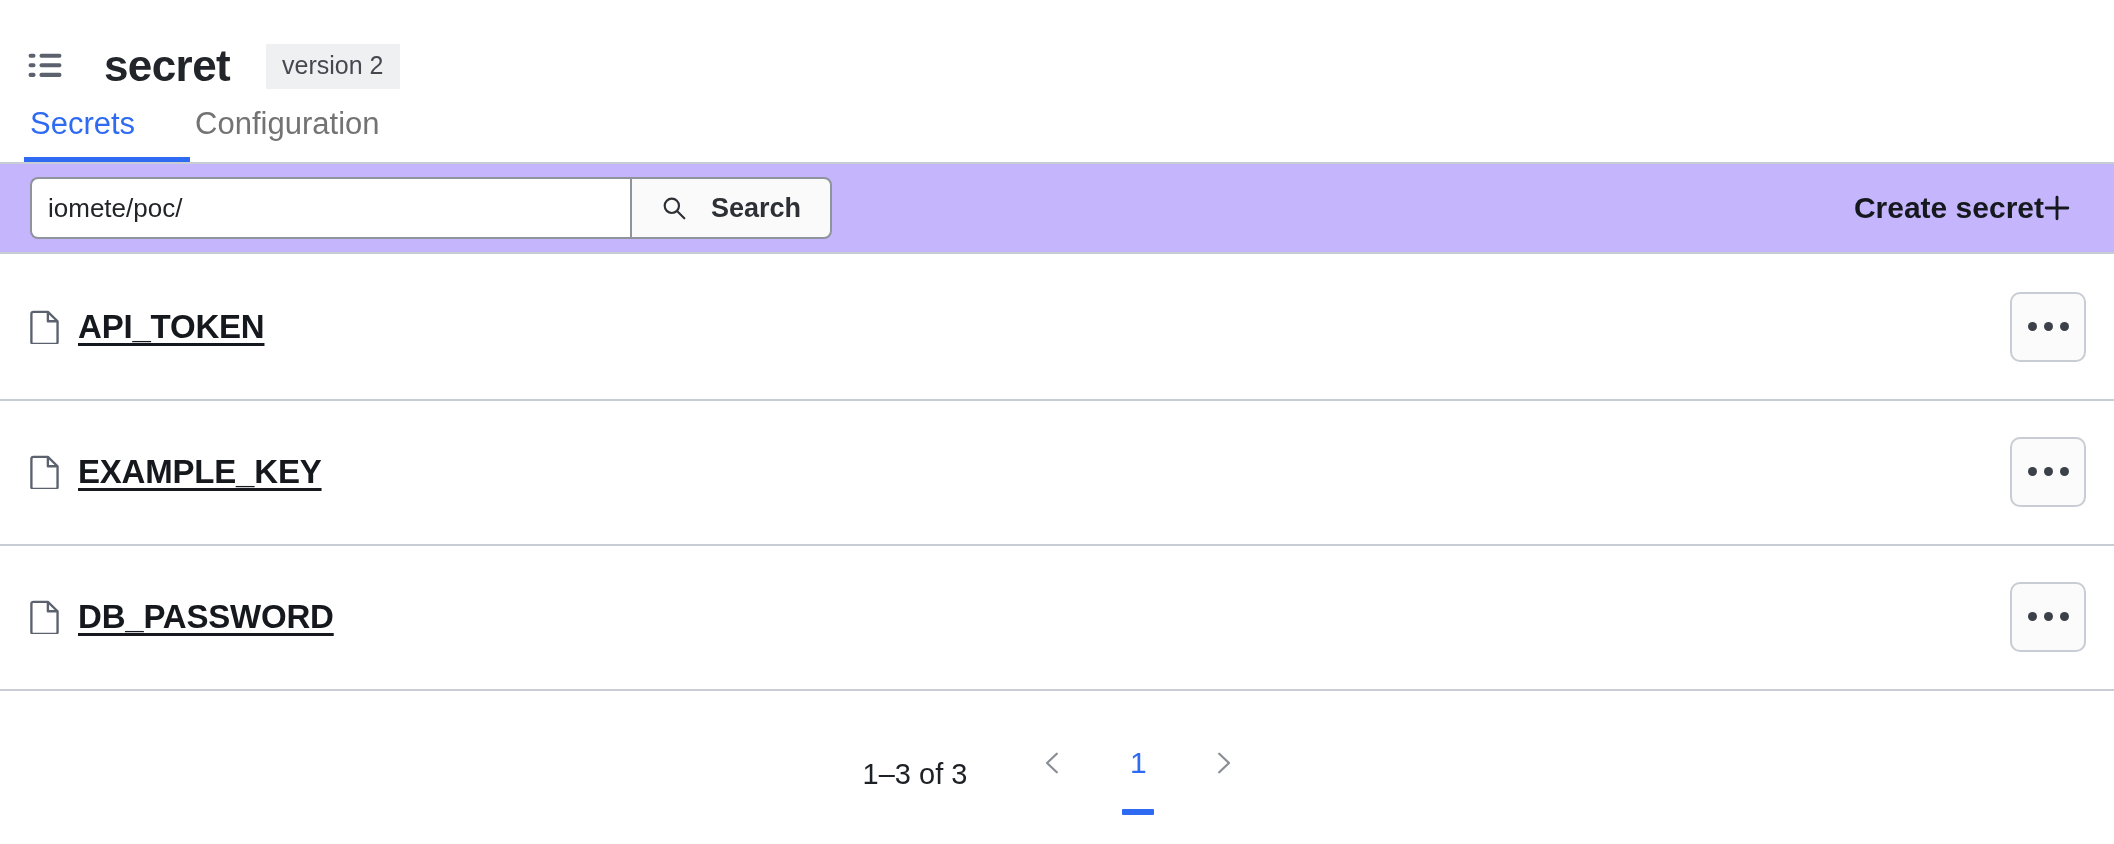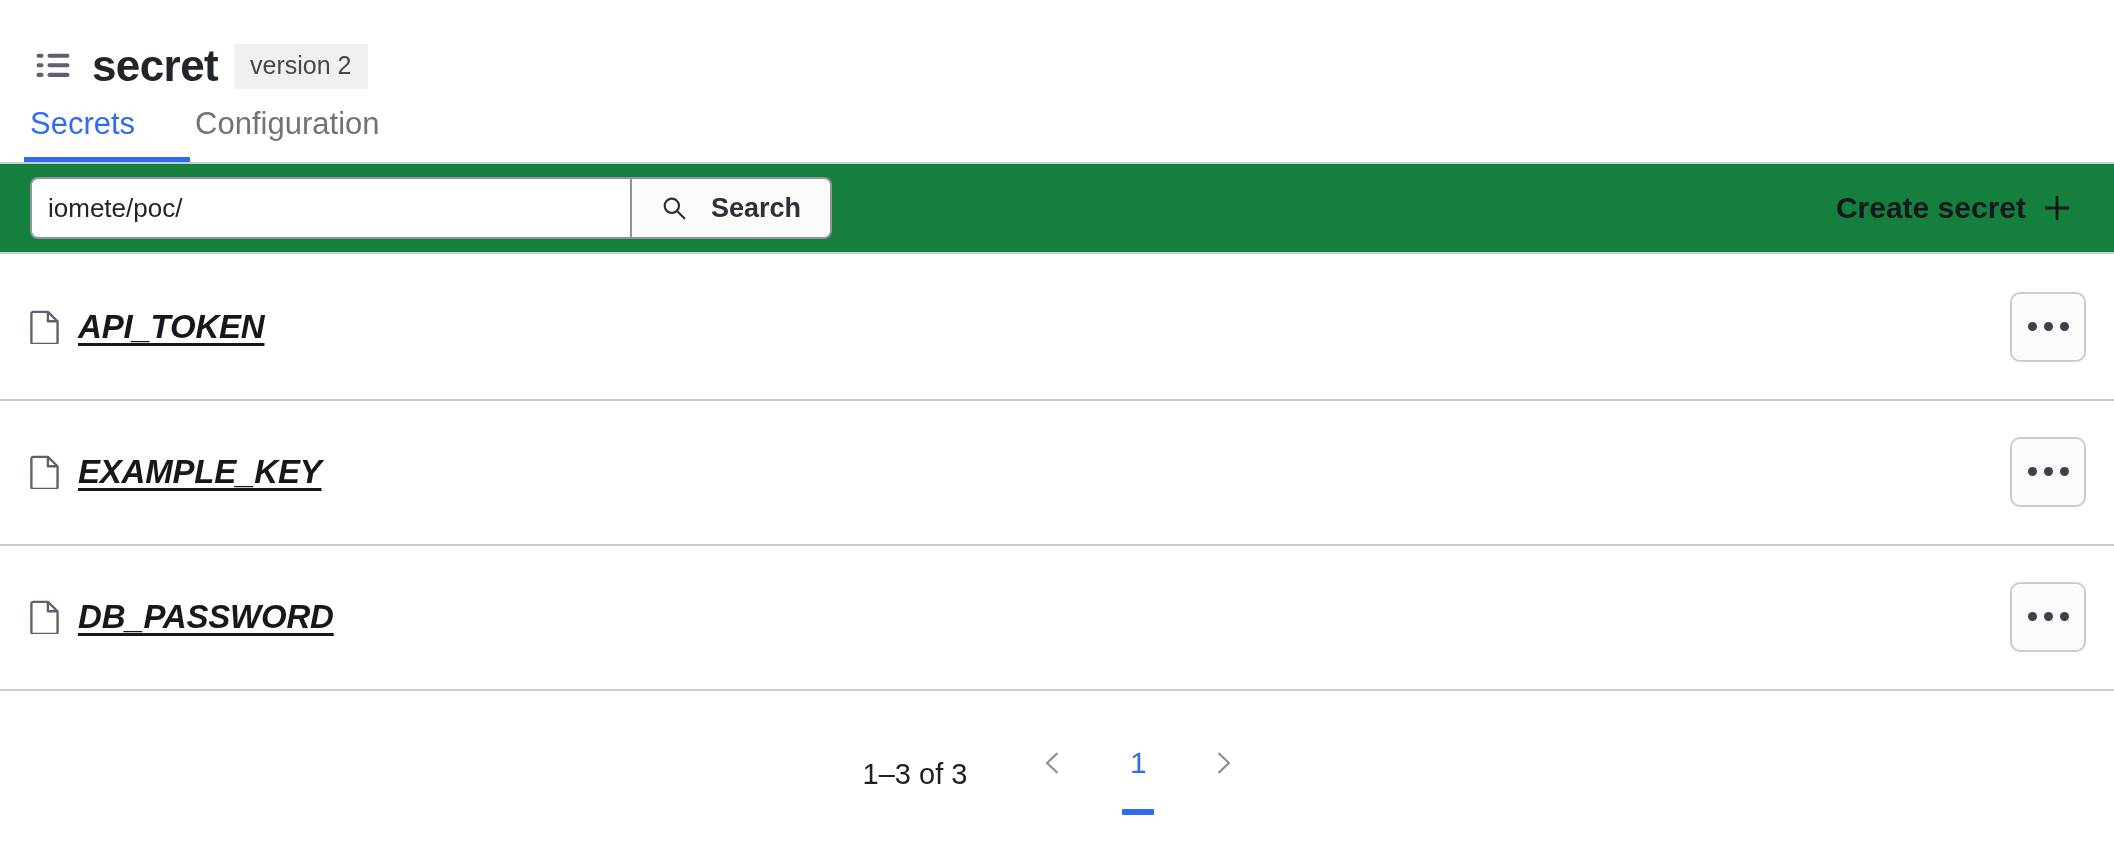--- a/index.html
+++ b/index.html
@@ -8,22 +8,23 @@
     width: 2114px; height: 844px;
     background: #ffffff;
     font-family: "Liberation Sans", sans-serif;
     -webkit-font-smoothing: antialiased;
   }
   .page { position: relative; width: 2114px; height: 844px; overflow: hidden; background:#fff; }
 
   
   .header {
     display: flex; align-items: center;
-    padding: 32px 0 0 36px;
+    padding: 32px 0 0 28px;
     height: 100px;
+    gap: 20px;
   }
   .list-icon { width: 34px; height: 30px; margin-right: 22px; display:block; }
   .app-title {
     font-size: 44px; font-weight: bold; color: #22252a;
     letter-spacing: -0.6px; line-height: 1;
   }
   .version-badge {
     margin-left: 16px;
     background: #eff0f2; color: #45484f;
     border-radius: 1px;
@@ -55,21 +56,21 @@
     width: 166px; height: 5px;
     background: #2f6bf2;
   }
 
   
   .toolbar {
     position: relative;
     margin-top: 0;
     border-top: 2px solid #c8ccd4;
     border-bottom: 2px solid #c8ccd4;
-    background: #15803d;
+    background: #c4b5fd;
     height: 92px;
     display: flex; align-items: center;
     padding: 0 28px 0 30px;
   }
   .search-group {
     display: flex; align-items: stretch;
     height: 62px;
     border-radius: 8px;
   }
   .search-input {
@@ -93,35 +94,34 @@
     background: #fafafb;
     font-size: 27px;
     font-weight: bold;
     color: #2d3035;
     cursor: pointer;
     font-family: "Liberation Sans", sans-serif;
   }
   .magnifier { width: 26px; height: 26px; display:block; }
   .create-secret {
     margin-left: auto;
-    display: flex; align-items: center; gap: 18px;
+    display: flex; align-items: center; 
     font-size: 30px; font-weight: bold; color: #15181c;
     cursor: pointer;
     padding-right: 16px;
   }
   .plus-icon { width: 26px; height: 26px; display:block; }
 
   
   .list { padding: 0; }
   .row {
     position: relative;
     height: 145px;
     display: flex; align-items: center;
     padding: 0 28px 0 30px;
-    font-style: italic;
   }
   .row + .row::before,
   .list-end::before {
     content: "";
     position: absolute;
     left: 0; right: 0; top: 0;
     height: 2px; background: #c8ccd4;
   }
   .row-left { display: flex; align-items: center; gap: 18px; }
   .file-icon { width: 30px; height: 34px; display:block; }

